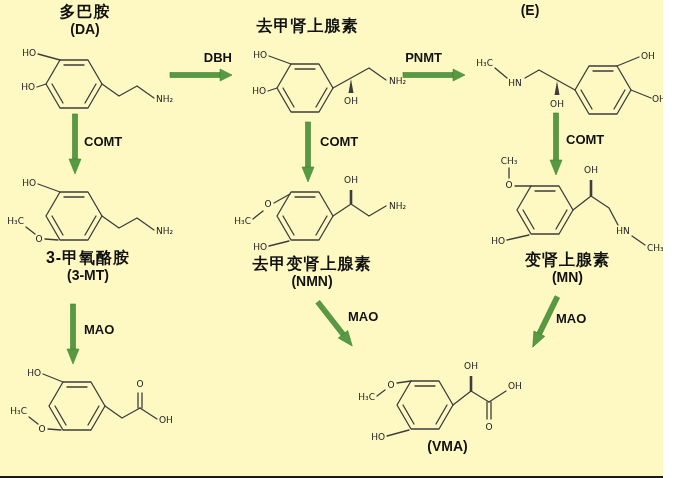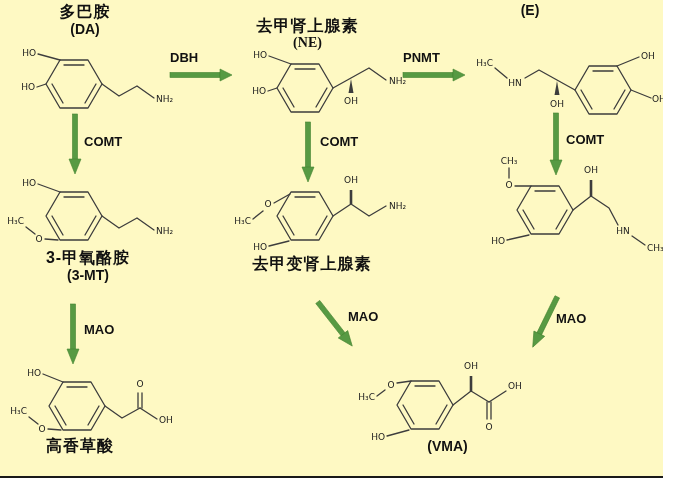--- a/index.html
+++ b/index.html
@@ -3,64 +3,67 @@
 <meta charset="utf-8">
 <style>
   html,body{margin:0;padding:0;background:#fff;}
   .canvas{
     position:relative;width:663px;height:478px;background:#fef9c3;
     overflow:hidden;font-family:"Liberation Sans","DejaVu Sans",sans-serif;
   }
   .cmpd{position:absolute;text-align:center;color:#111;}
   .cname{font-size:16px;font-weight:bold;line-height:19px;letter-spacing:1px;}
   .cabbr{font-size:14px;font-weight:bold;line-height:16px;}
-  .enz{position:absolute;font-size:13px;font-weight:bold;color:#111;text-align:left;}
+  .enz{position:absolute;font-size:13px;font-weight:bold;color:#111;text-align:right;}
   svg.mol{position:absolute;overflow:visible;}
   svg.arr{position:absolute;overflow:visible;}
   .arrfill{fill:#579a43;stroke:#44832f;stroke-width:0.6;}
   .bond{stroke:#3d3d3d;stroke-width:1.3;fill:none;stroke-linecap:round;stroke-linejoin:round;}
   .bondthick{stroke:#3d3d3d;stroke-width:2.6;fill:none;stroke-linecap:butt;}
   .wedge{fill:#3d3d3d;stroke:none;}
   .ctext{font-family:"DejaVu Sans",sans-serif;font-size:9px;fill:#222;font-weight:normal;}
   .bottom-line{position:absolute;left:0;right:0;bottom:0;height:2px;background:#1a1a1a;}
 </style>
 </head>
 <body>
 
 <div class="canvas">
 
   <div class="cmpd" style="left:15px;top:2px;width:140px;">
     <div class="cname">多巴胺</div>
     <div class="cabbr">(DA)</div>
   </div>
   <div class="cmpd" style="left:225px;top:16px;width:165px;font-family:Liberation Serif, serif;">
     <div class="cname">去甲肾上腺素</div>
-    <div class="cabbr">(NE)</div>
   </div>
   <div class="cmpd" style="left:460px;top:2px;width:140px;">
     <div class="cabbr">(E)</div>
   </div>
 
   <div class="cmpd" style="left:0px;top:248px;width:160px;margin-left:8px;">
     <div class="cname">3-甲氧酪胺</div>
     <div class="cabbr">(3-MT)</div>
   </div>
   <div class="cmpd" style="left:222px;top:254px;width:180px;">
     <div class="cname">去甲变肾上腺素</div>
+    <div class="cabbr">(NMN)</div>
+  </div>
+  <div class="cmpd" style="left:480px;top:250px;width:175px;">
+    <div class="cname">变肾上腺素</div>
+    <div class="cabbr">(MN)</div>
   </div>
 
   <div class="cmpd" style="left:0px;top:436px;width:160px;">
-    <div class="cname">高香草酸</div>
   </div>
   <div class="cmpd" style="left:370px;top:438px;width:155px;">
     <div class="cabbr">(VMA)</div>
   </div>
 
   <div class="enz" style="left:170px;top:50px;width:62px;">DBH</div>
-  <div class="enz" style="left:403px;top:50px;width:62px;">PNMT</div>
+  <div class="enz" style="left:380px;top:50px;width:62px;">PNMT</div>
   <div class="enz" style="left:84px;top:134px;">COMT</div>
   <div class="enz" style="left:320px;top:134px;">COMT</div>
   <div class="enz" style="left:566px;top:132px;">COMT</div>
   <div class="enz" style="left:84px;top:322px;">MAO</div>
   <div class="enz" style="left:348px;top:309px;">MAO</div>
   <div class="enz" style="left:556px;top:311px;">MAO</div>
 
   <svg class="arr" style="left:170px;top:68px;" width="62" height="14" viewBox="0 0 62 14">
     <rect class="arrfill" x="0" y="4.5" width="50" height="5"></rect>
       <polygon class="arrfill" points="50,1 62,7 50,13"></polygon>

